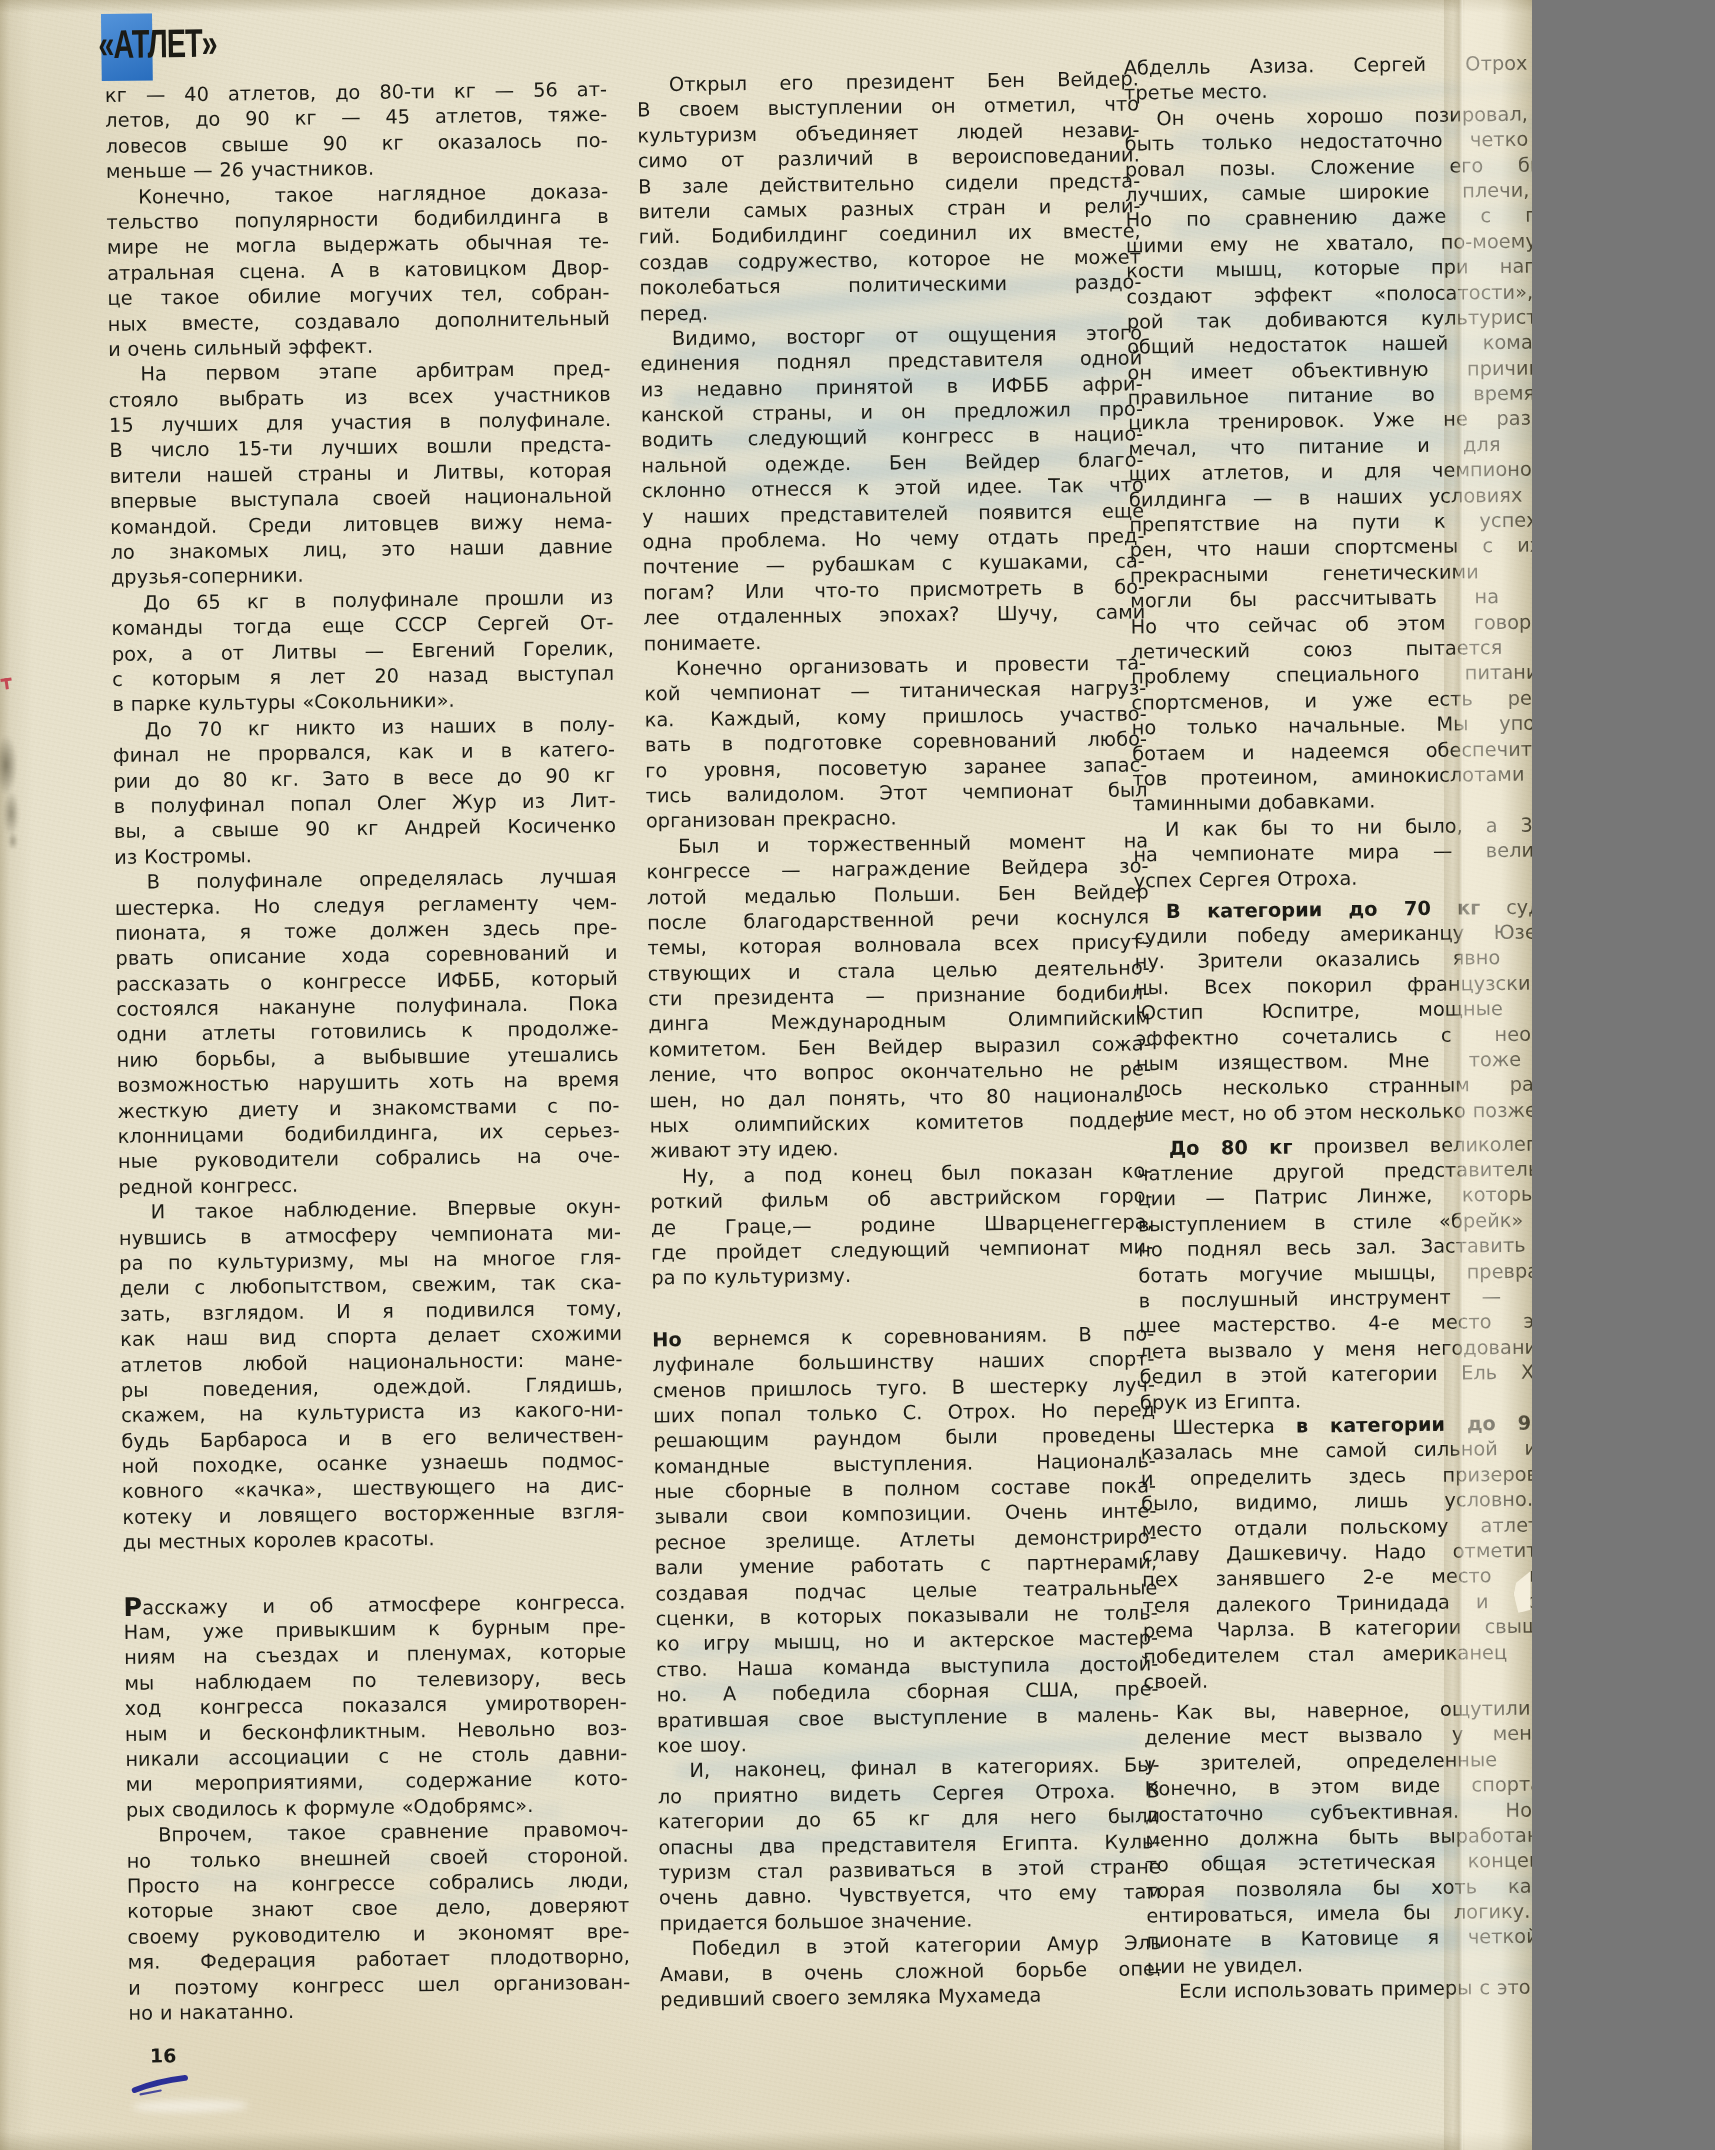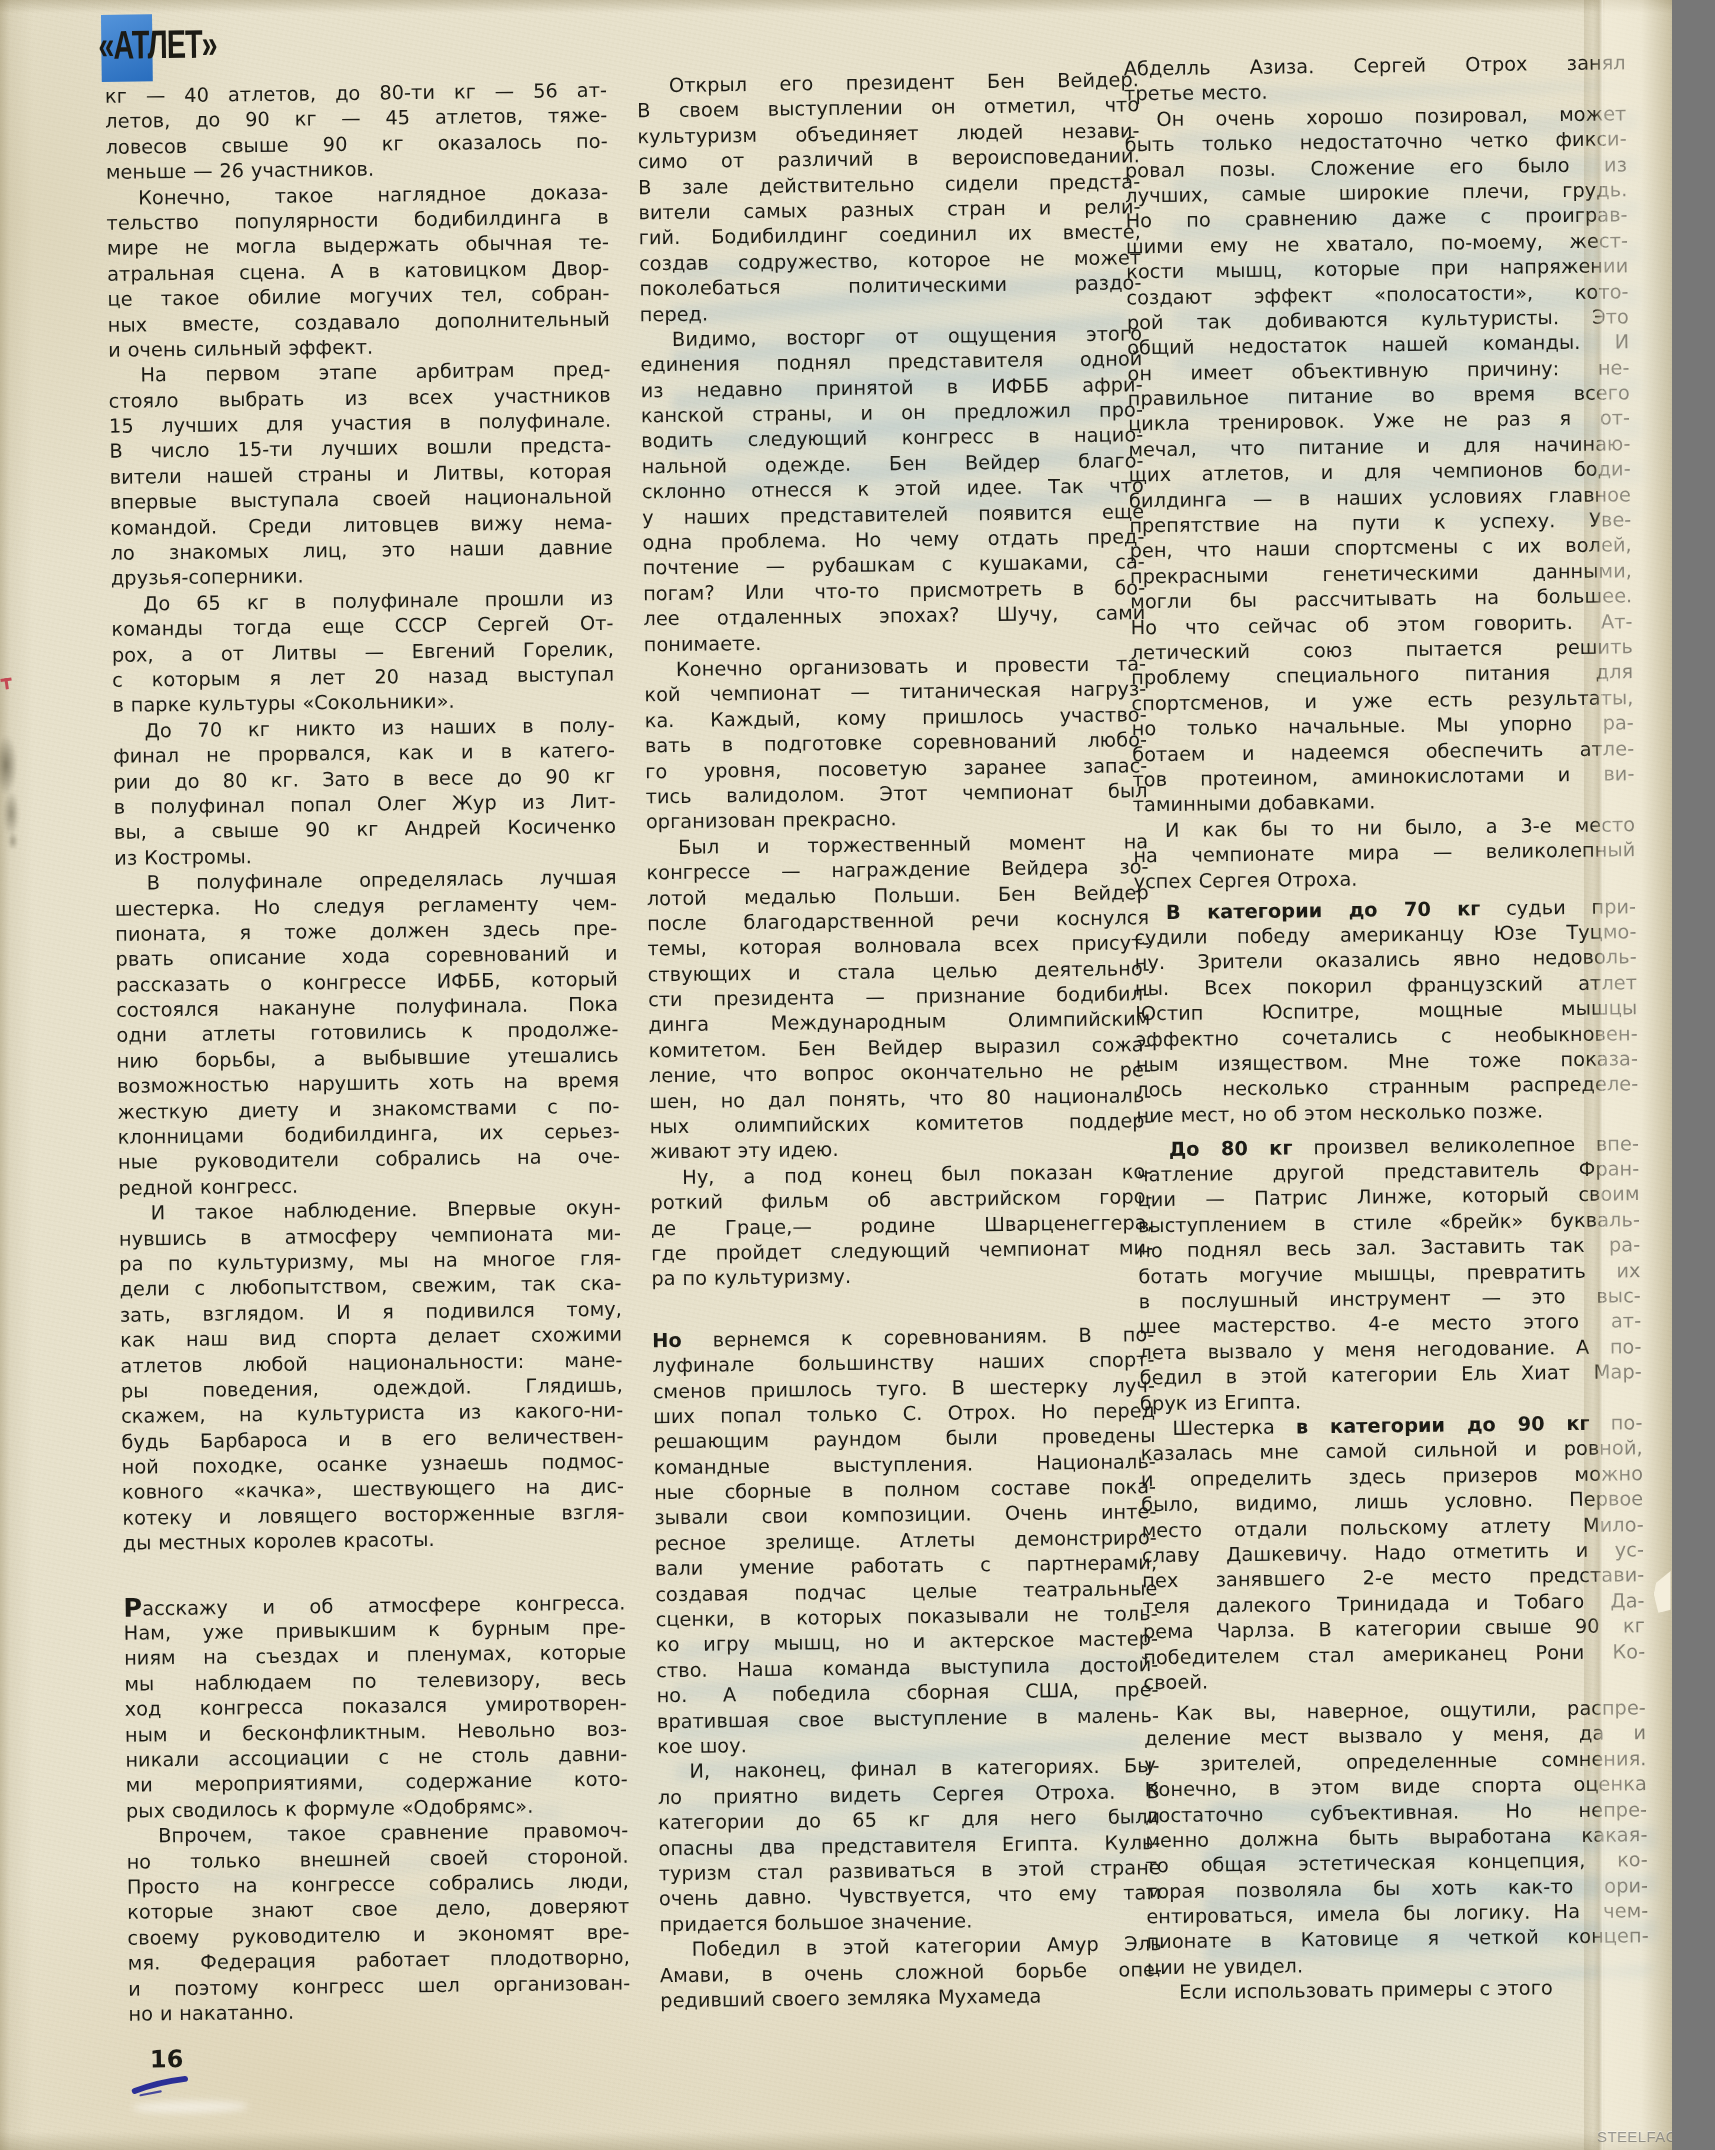--- a/index.html
+++ b/index.html
@@ -1,17 +1,17 @@
 <!DOCTYPE html>
 <html style="--paper: #e7e1cb; --ink: #1c1b15; --accent: #2e7cd2; --pen: #2b2f96; --red: #c23244;font-size:11.5px"><head>
 <meta charset="utf-8">
 <style>
   html,body{margin:0;padding:0;background:#777;}
   .page{
-    position:relative;width:1672px;height:2151px;overflow:hidden;
+    position:relative;width:1532px;height:2151px;overflow:hidden;
     background:
       
       radial-gradient(444px 301px at 896px 401px, rgba(188,210,216,.38), transparent 70%),
       radial-gradient(516px 373px at 1398px 330px, rgba(192,214,220,.32), transparent 70%),
       radial-gradient(588px 308px at 896px 1778px, rgba(194,214,214,.26), transparent 70%),
       radial-gradient(502px 272px at 1434px 1900px, rgba(190,212,214,.28), transparent 70%),
       
       radial-gradient(645px 373px at 301px 2093px, rgba(208,190,148,.35), transparent 70%),
       radial-gradient(574px 287px at 932px 2115px, rgba(205,189,150,.30), transparent 72%),
       radial-gradient(358px 502px at 21.5px 215px, rgba(200,188,150,.30), transparent 70%),
@@ -49,21 +49,21 @@
   .col2{left:649px;top:71px;}
   .col3{left:1136px;top:60px;}
   .line{height:25.4px;line-height:25.4px;text-align:justify;text-align-last:justify;overflow:hidden;
     word-spacing:0.7px;}
   .line.last{text-align-last:left;}
   .line.indent{text-indent:32px;}
   .line b{font-weight:700;}
   .line b.initial{font-size:1.32em;line-height:1;vertical-align:-0.05em;}
   
   .pagenum{position:absolute;left:138px;top:2037px;font-family:"DejaVu Sans",sans-serif;
-    font-weight:700;font-size:24px;}
+    font-weight:700;font-size:19px;}
   .penstroke{position:absolute;left:118px;top:2065px;}
   .whitestreak{position:absolute;left:120px;top:2093px;width:115px;height:11.5px;border-radius:50%;
     background:rgba(255,255,255,.5);filter:blur(3.6px);}
   .watermark{position:absolute;left:1597px;top:2128px;font-size:15px;letter-spacing:0.4px;
     color:rgba(82,82,82,.55);text-shadow:0 -0.7px 0 rgba(255,255,255,.45);font-family:"Liberation Sans",sans-serif;}
   .redmark{position:absolute;left:1.4px;top:675px;width:14.3px;height:16px;opacity:.85;transform:rotate(-8deg);}
   .redmark i{position:absolute;background:var(--red,#c23244);display:block;}
   .redmark .h{left:0;top:2.9px;width:10.8px;height:2.9px;}
   .redmark .v{left:4.3px;top:2.9px;width:2.9px;height:10.8px;}
   .smudge{position:absolute;left:-7.2px;top:733px;width:33px;height:115px;

